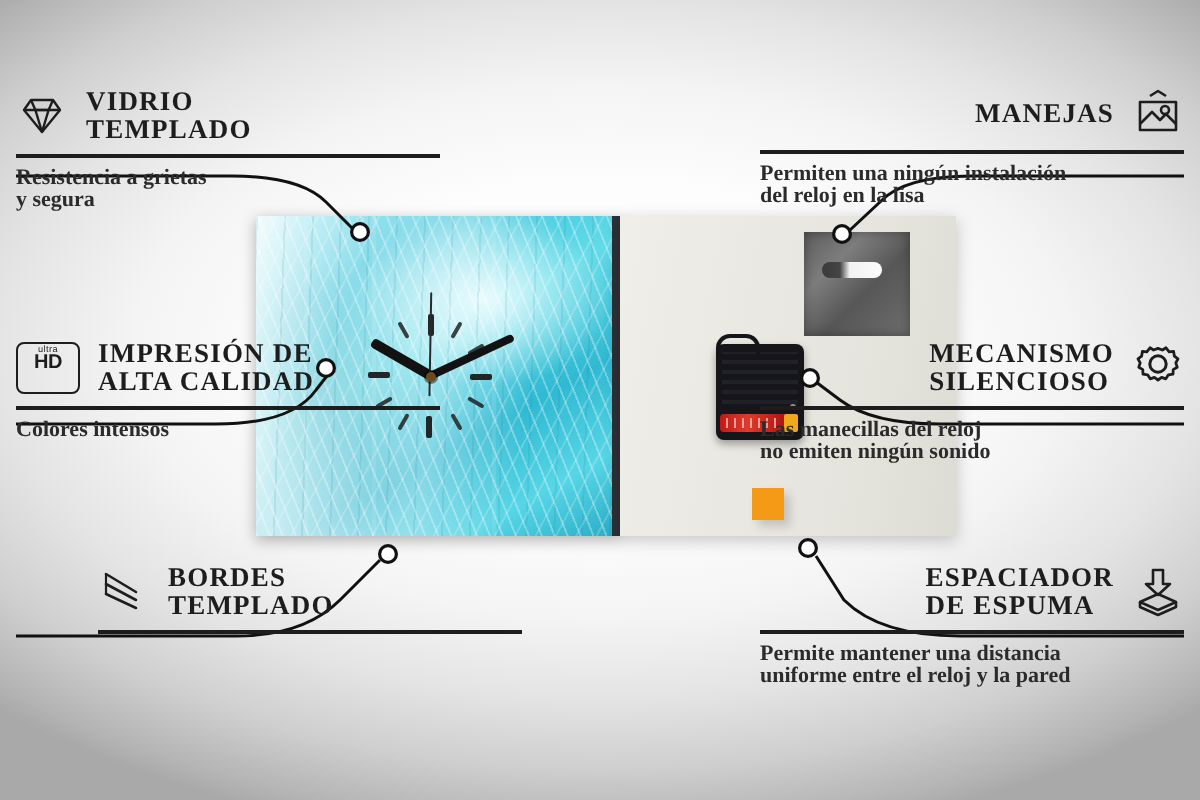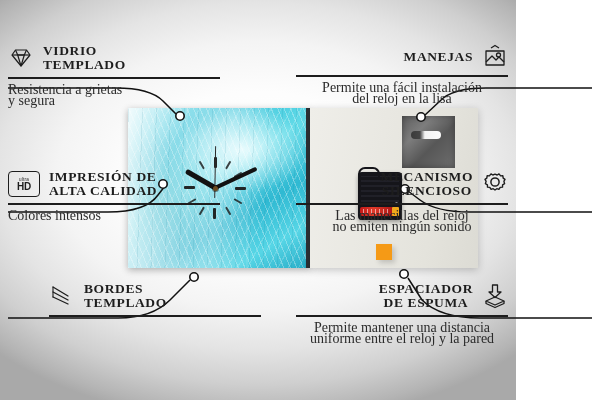--- a/index.html
+++ b/index.html
@@ -2,21 +2,21 @@
 <html><head>
 <meta charset="utf-8">
 <style>
   html,body{margin:0;padding:0;}
   body{
     width:600px;height:400px;overflow:hidden;
     font-family:"Liberation Serif", serif;
     background:#ffffff;
   }
   .stage{
-    position:relative;width:516px;height:400px;
+    position:relative;width:600px;height:400px;
     background:
       radial-gradient(ellipse 72% 62% at 50% 44%,
         #ffffff 0%, #fdfdfd 34%, #f4f4f4 54%,
         #e4e4e4 70%, #cfcfcf 84%, #b4b4b4 96%, #a9a9a9 100%);
   }
 
   
   .product{position:absolute;left:128px;top:108px;width:350px;height:166px;}
 
   .panel-front{
@@ -88,41 +88,41 @@
     position:absolute;left:66px;top:136px;width:16px;height:16px;
     background:#f59a16;box-shadow:3px 3px 5px rgba(0,0,0,.16);
   }
 
   
   .wires{position:absolute;left:0;top:0;width:600px;height:400px;pointer-events:none;}
 
   
   .feat{position:absolute;width:212px;}
   .feat.left{left:8px;text-align:left;}
-  .feat.right{right:8px;text-align:center;}
+  .feat.right{right:8px;text-align:left;}
 
   .feat-head{display:flex;align-items:center;gap:9px;}
   .feat.right .feat-head{flex-direction:row-reverse;}
   .feat-title{
     font-family:"Liberation Serif", serif;
     font-size:13.5px;line-height:14px;letter-spacing:.6px;
     color:#1d1d1d;font-weight:700;
   }
   .feat-title span{display:block;}
   .feat-rule{height:1.5px;background:#1d1d1d;margin:5px 0 5px 0;}
   .feat-desc{
     font-family:"Liberation Serif", serif;
-    font-size:14px;line-height:11.5px;color:#2b2b2b;
+    font-size:11px;line-height:11.5px;color:#2b2b2b;font-weight:bold;
   }
   .feat-desc span{display:block;}
   .ico{width:26px;height:26px;flex:0 0 26px;display:block;}
   .ico svg{display:block;width:26px;height:26px;}
   .ico-hd{
     width:30px;height:24px;flex:0 0 30px;border:1.6px solid #1d1d1d;border-radius:4px;
-    display:flex;flex-direction:column;align-items:center;justify-content:center;
+    display:flex;flex-direction:column;align-items:center;justify-content:flex-start;
     font-family:"Liberation Sans", sans-serif;color:#1d1d1d;
   }
   .ico-hd b{font-size:10px;line-height:9px;font-weight:700;letter-spacing:-.2px;}
   .ico-hd i{font-size:4.6px;line-height:5px;font-style:normal;letter-spacing:.2px;}
 </style>
 </head>
 <body>
 
 <div class="stage">
 
@@ -286,21 +286,21 @@
           <circle cx="16.5" cy="11" r="2"></circle>
         </g>
           </svg>
       </span>
       <span class="feat-title">
         <span>MANEJAS</span>
       </span>
     </div>
     <div class="feat-rule"></div>
     <div class="feat-desc">
-      <span>Permite una fácil instalación</span>
+      <span>Permiten una ningún instalación</span>
       <span>del reloj en la lisa</span>
     </div>
   </div>
 
   <div class="feat right" style="top:170px;">
     <div class="feat-head">
       <span class="ico">
         <svg viewBox="0 0 26 26">
             <g fill="none" stroke="#1d1d1d" stroke-width="1.5" stroke-linejoin="round">
           <path d="M13 3.2 L15.2 4 L17 2.9 L18.6 4.9 L20.8 4.7 L21.2 7.1 L23 8.4 L21.9 10.4 L22.6 12.6

